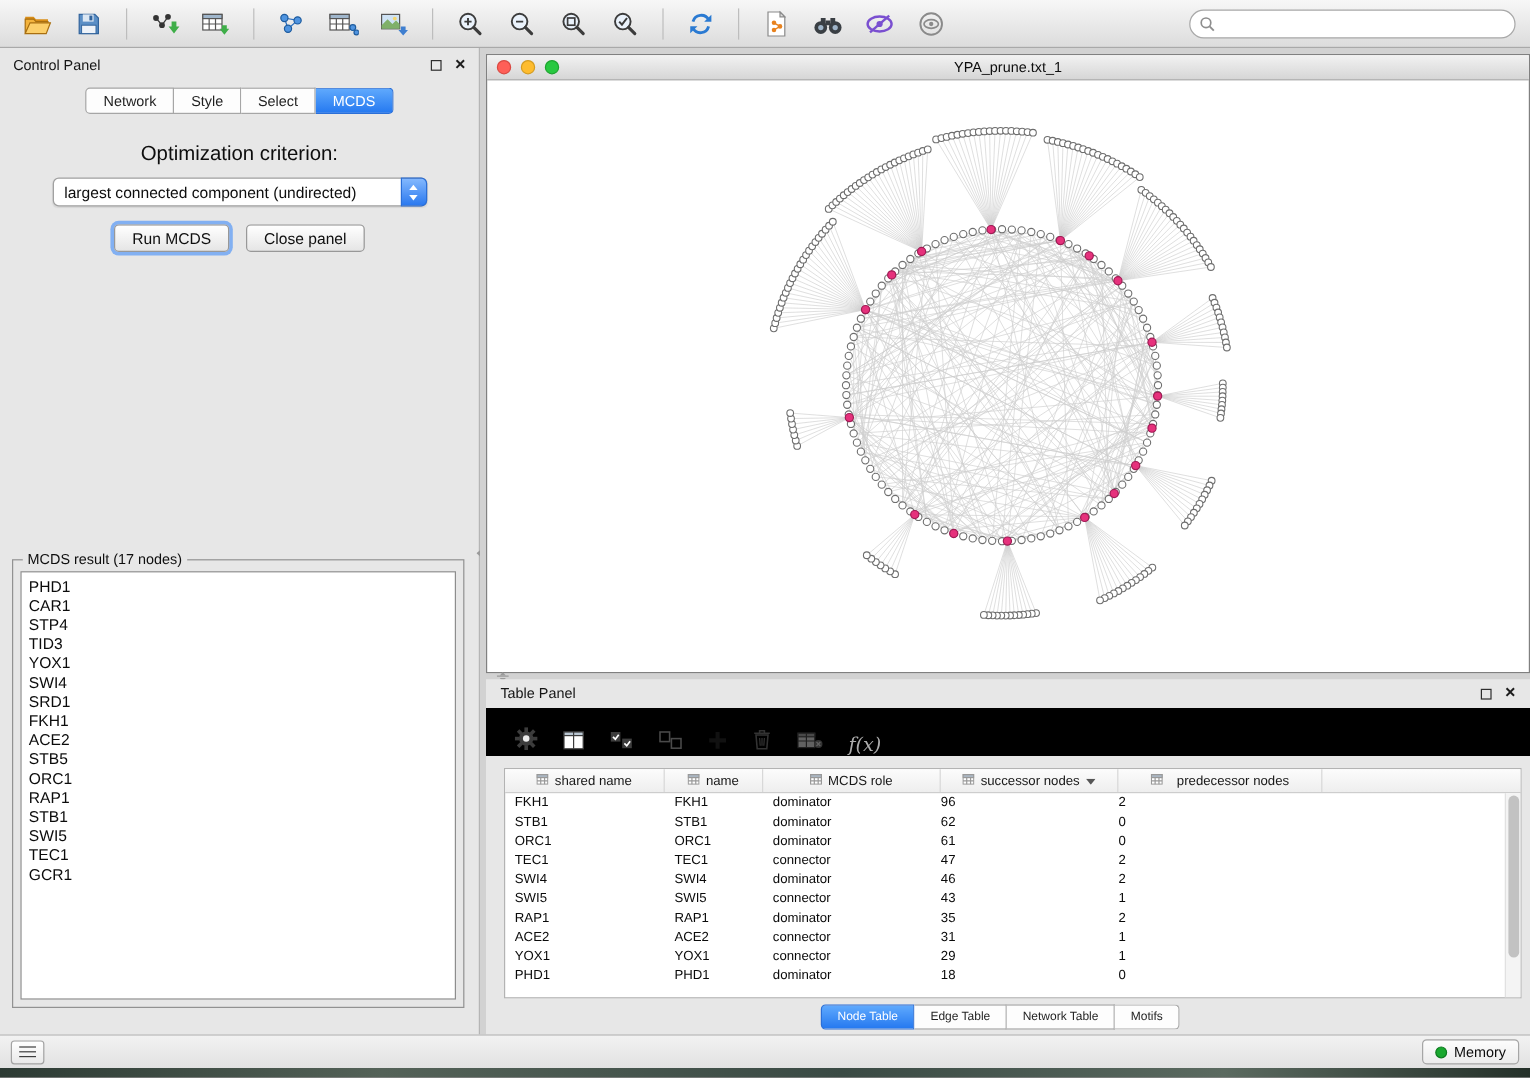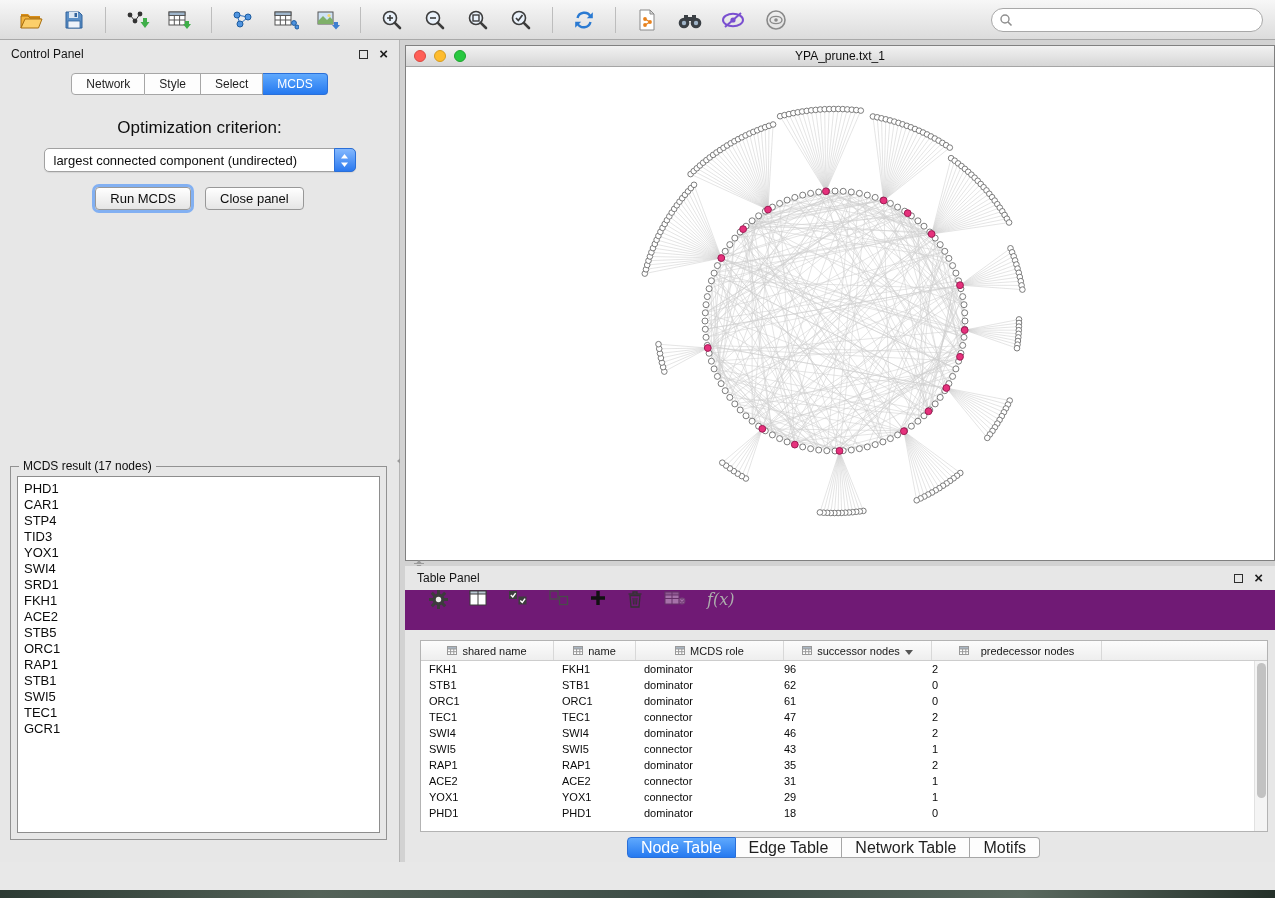--- a/index.html
+++ b/index.html
@@ -45,33 +45,33 @@
   .light{width:12px;height:12px;border-radius:50%}
   .light.red{background:#ff5f57;border:1px solid #d94942}
   .light.yellow{background:#febc2e;border:1px solid #d49c20}
   .light.green{background:#28c840;border:1px solid #1da42f}
   .net-title .title{position:absolute;left:0;right:0;text-align:center;font-size:12px;color:#0d0d0d}
   .netcanvas{display:block}
 
   
   .tablepanel{position:absolute;left:5px;top:526px;width:870px;height:296px;background:#e7e7e7}
   .tp-head{height:24px;display:flex;align-items:center;padding:0 12px;font-size:12px;color:#141414}
-  .tp-toolbar{height:40px;display:flex;align-items:flex-start;gap:21px;padding:0 24px;background:#701a75}
+  .tp-toolbar{height:40px;display:flex;align-items:flex-end;gap:21px;padding:0 24px;background:#000000}
   .fx{font-family:"DejaVu Serif",serif;font-style:italic;font-size:16px;color:#adadad}
   .tablewrap{position:absolute;left:15px;top:74px;width:848px;height:192px;background:#fff;border:1px solid #b3b3b3}
   .thead{display:flex;height:20px;border-bottom:1px solid #cdcdcd;background:linear-gradient(#fcfcfc,#eeeeee)}
   .th{display:flex;align-items:center;justify-content:center;gap:5px;font-size:11px;color:#171717;border-right:1px solid #d8d8d8}
   .trow{display:flex;height:16px}
   .td{font-size:11px;color:#0a0a0a;line-height:16px;white-space:nowrap;overflow:hidden}
   .td.num{padding-right:10px}
   .td.txt{padding-left:8px}
   .vscroll{position:absolute;right:0;top:20px;width:13px;bottom:0;background:#f4f4f4;border-left:1px solid #e1e1e1}
   .vthumb{position:absolute;left:2px;width:9px;top:2px;height:135px;background:#c2c2c2;border-radius:5px}
   .bottom-tabs{position:absolute;left:0;right:13px;top:271px;display:flex;justify-content:center}
-  .btab{height:21px;padding:0 13px;display:flex;align-items:center;font-size:16px;background:#fdfdfd;border:1px solid #a6a6a6;border-left:none;color:#1f1f1f}
+  .btab{height:21px;padding:0 13px;display:flex;align-items:center;font-size:10px;background:#fdfdfd;border:1px solid #a6a6a6;border-left:none;color:#1f1f1f}
   .btab:first-child{border-left:1px solid #a6a6a6;border-radius:4px 0 0 4px}
   .btab:last-child{border-radius:0 4px 4px 0}
   .btab.active{background:linear-gradient(#5fa9fd,#2579f0);color:#fff;border-color:#2a6fd8}
 
   
   .vsplit-handle{position:absolute;left:396px;top:448px;width:9px;height:26px;display:flex;flex-direction:column;align-items:center;justify-content:center;gap:3px}
   .hsplit-handle{position:absolute;left:408px;top:558px;width:26px;height:9px;display:flex;align-items:center;justify-content:center;gap:3px}
 
   
   .statusbar{position:absolute;left:0;top:862px;width:100%;height:28px;background:linear-gradient(#f2f2f2,#e2e2e2);border-top:1px solid #bbb;display:flex;align-items:center;padding:0 9px}
@@ -1294,15 +1294,26 @@
       </div>
       <div class="bottom-tabs">
           <div class="btab active">Node Table</div>
           <div class="btab">Edge Table</div>
           <div class="btab">Network Table</div>
           <div class="btab">Motifs</div>
         </div>
     </div>
   </div>
 
+  <div class="statusbar">
+    <div class="menu-btn">
+      <i></i>
+        <i></i>
+        <i></i>
+    </div>
+    <div class="mem-btn">
+      <span class="mem-dot"></span>
+      <span>Memory</span>
+    </div>
+  </div>
 
   <div class="wallpaper"></div>
 </div>
 
 </body></html>

